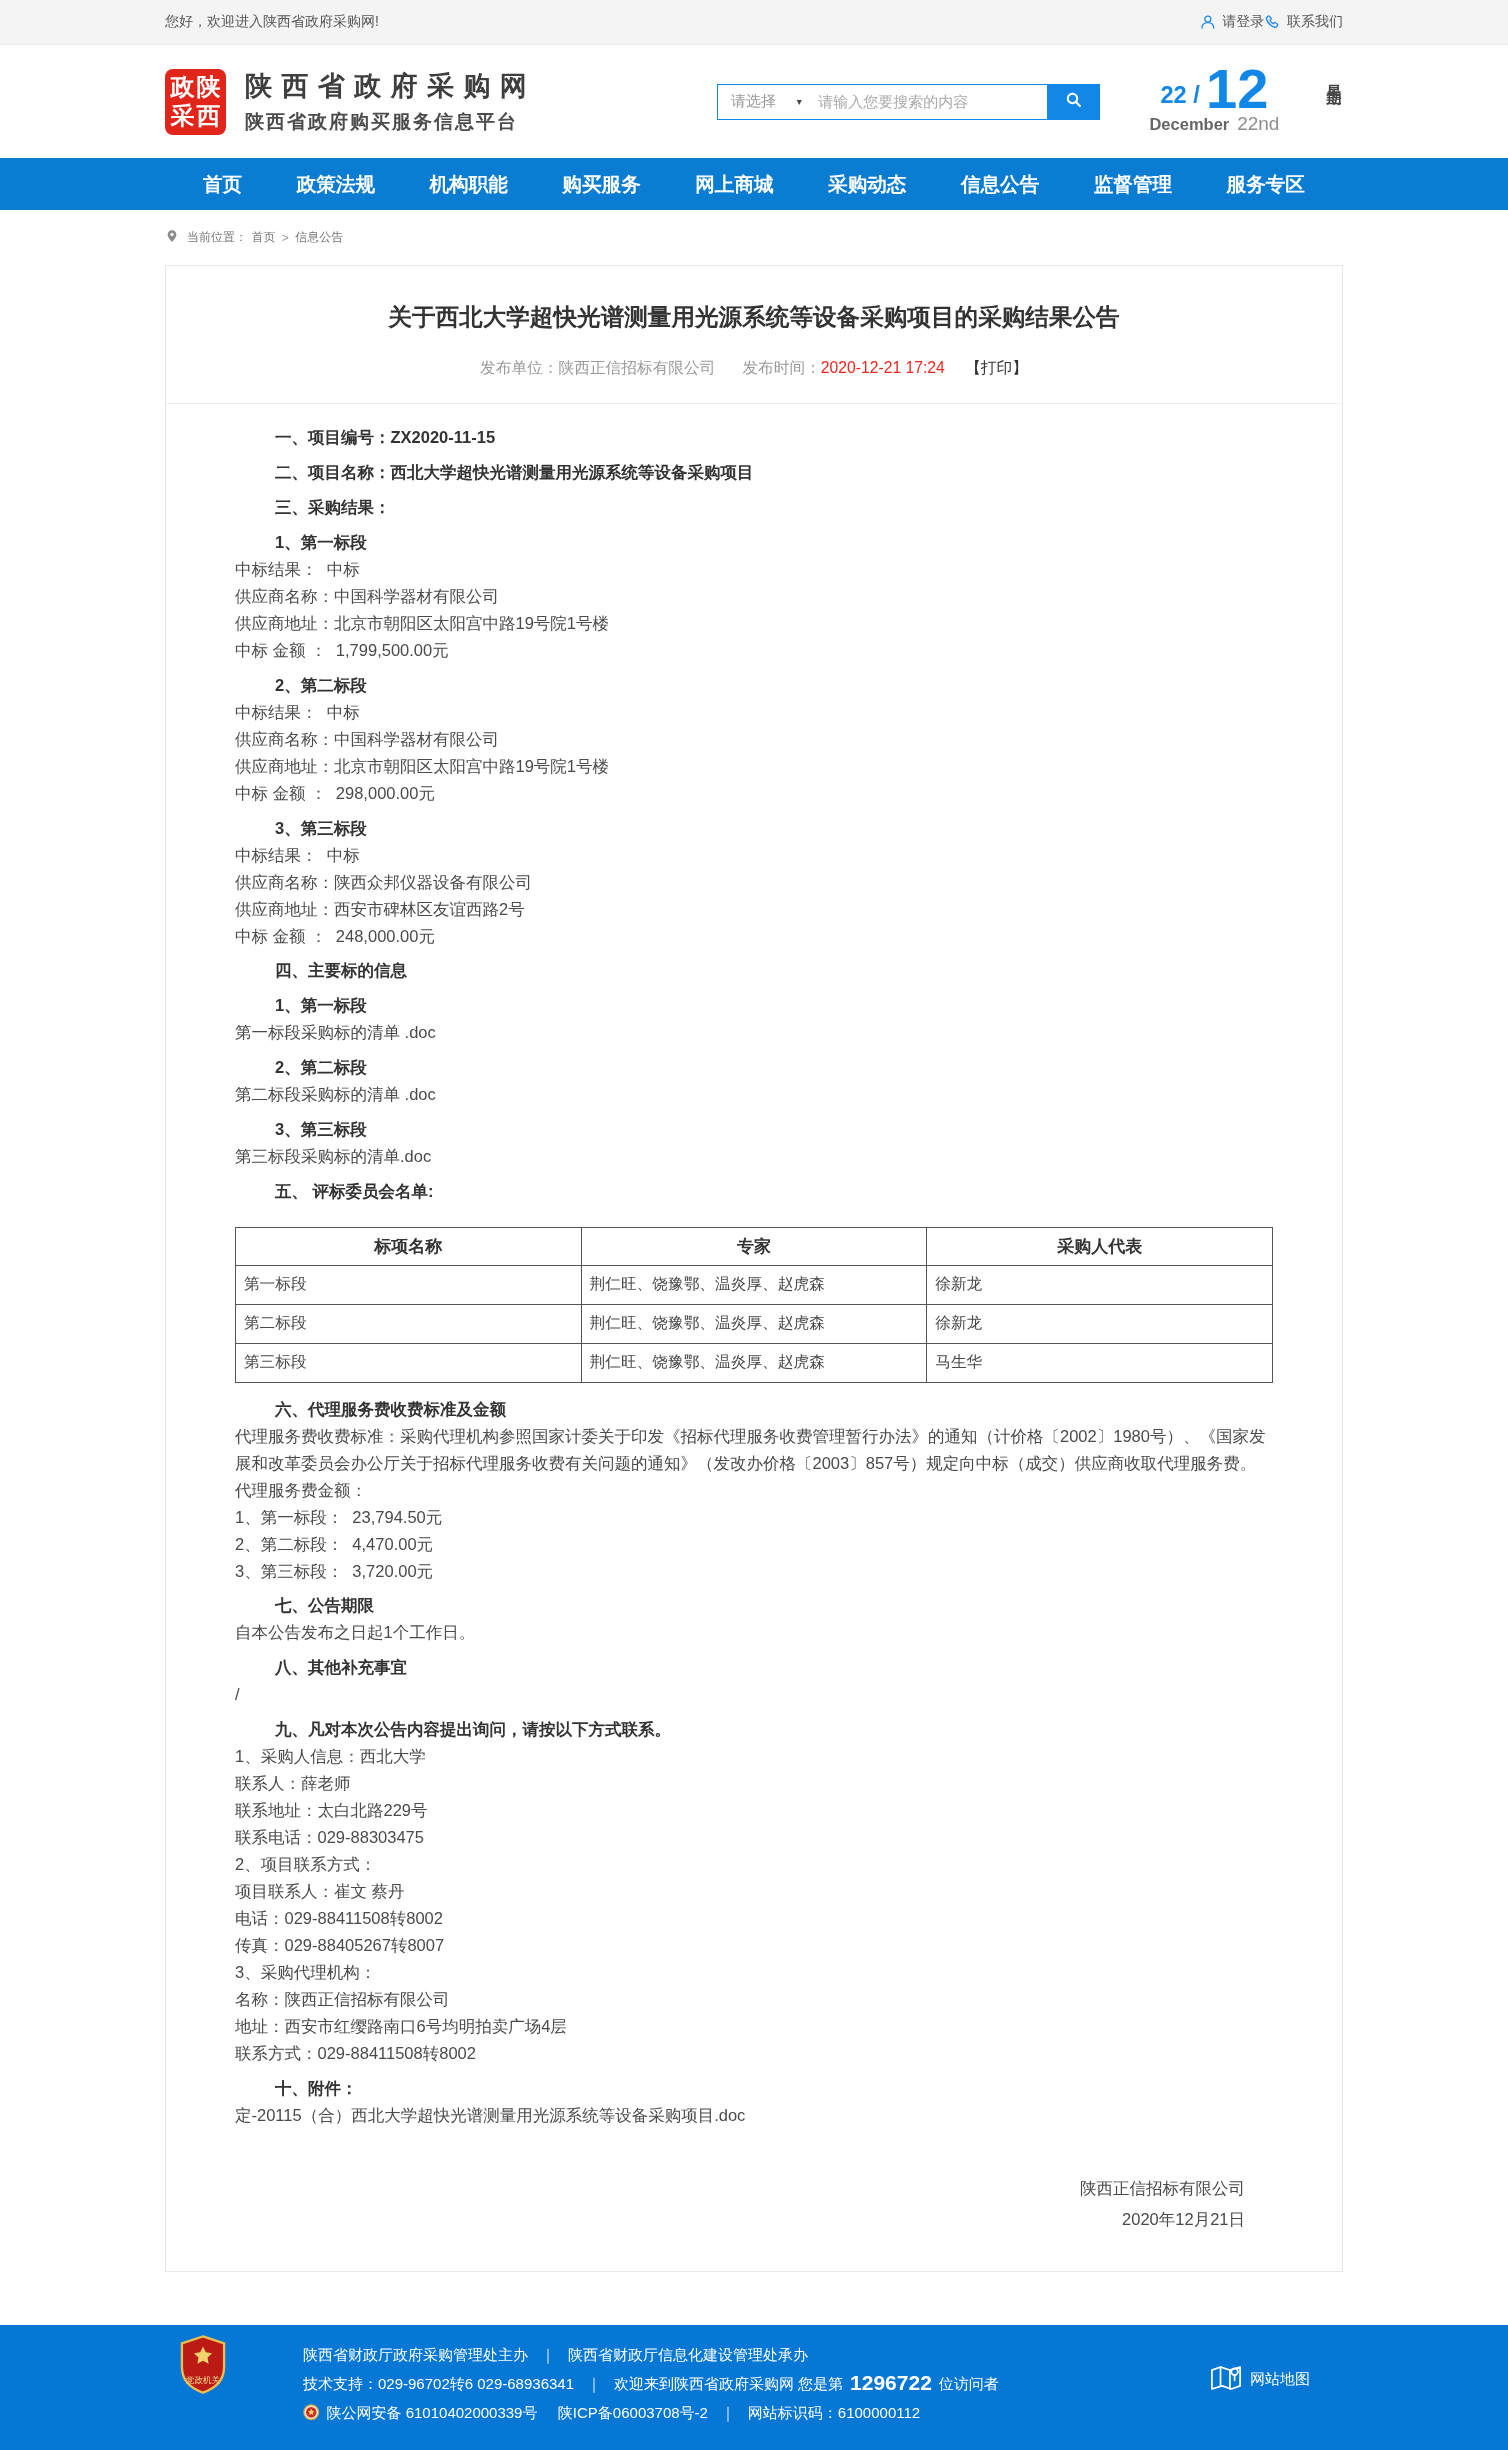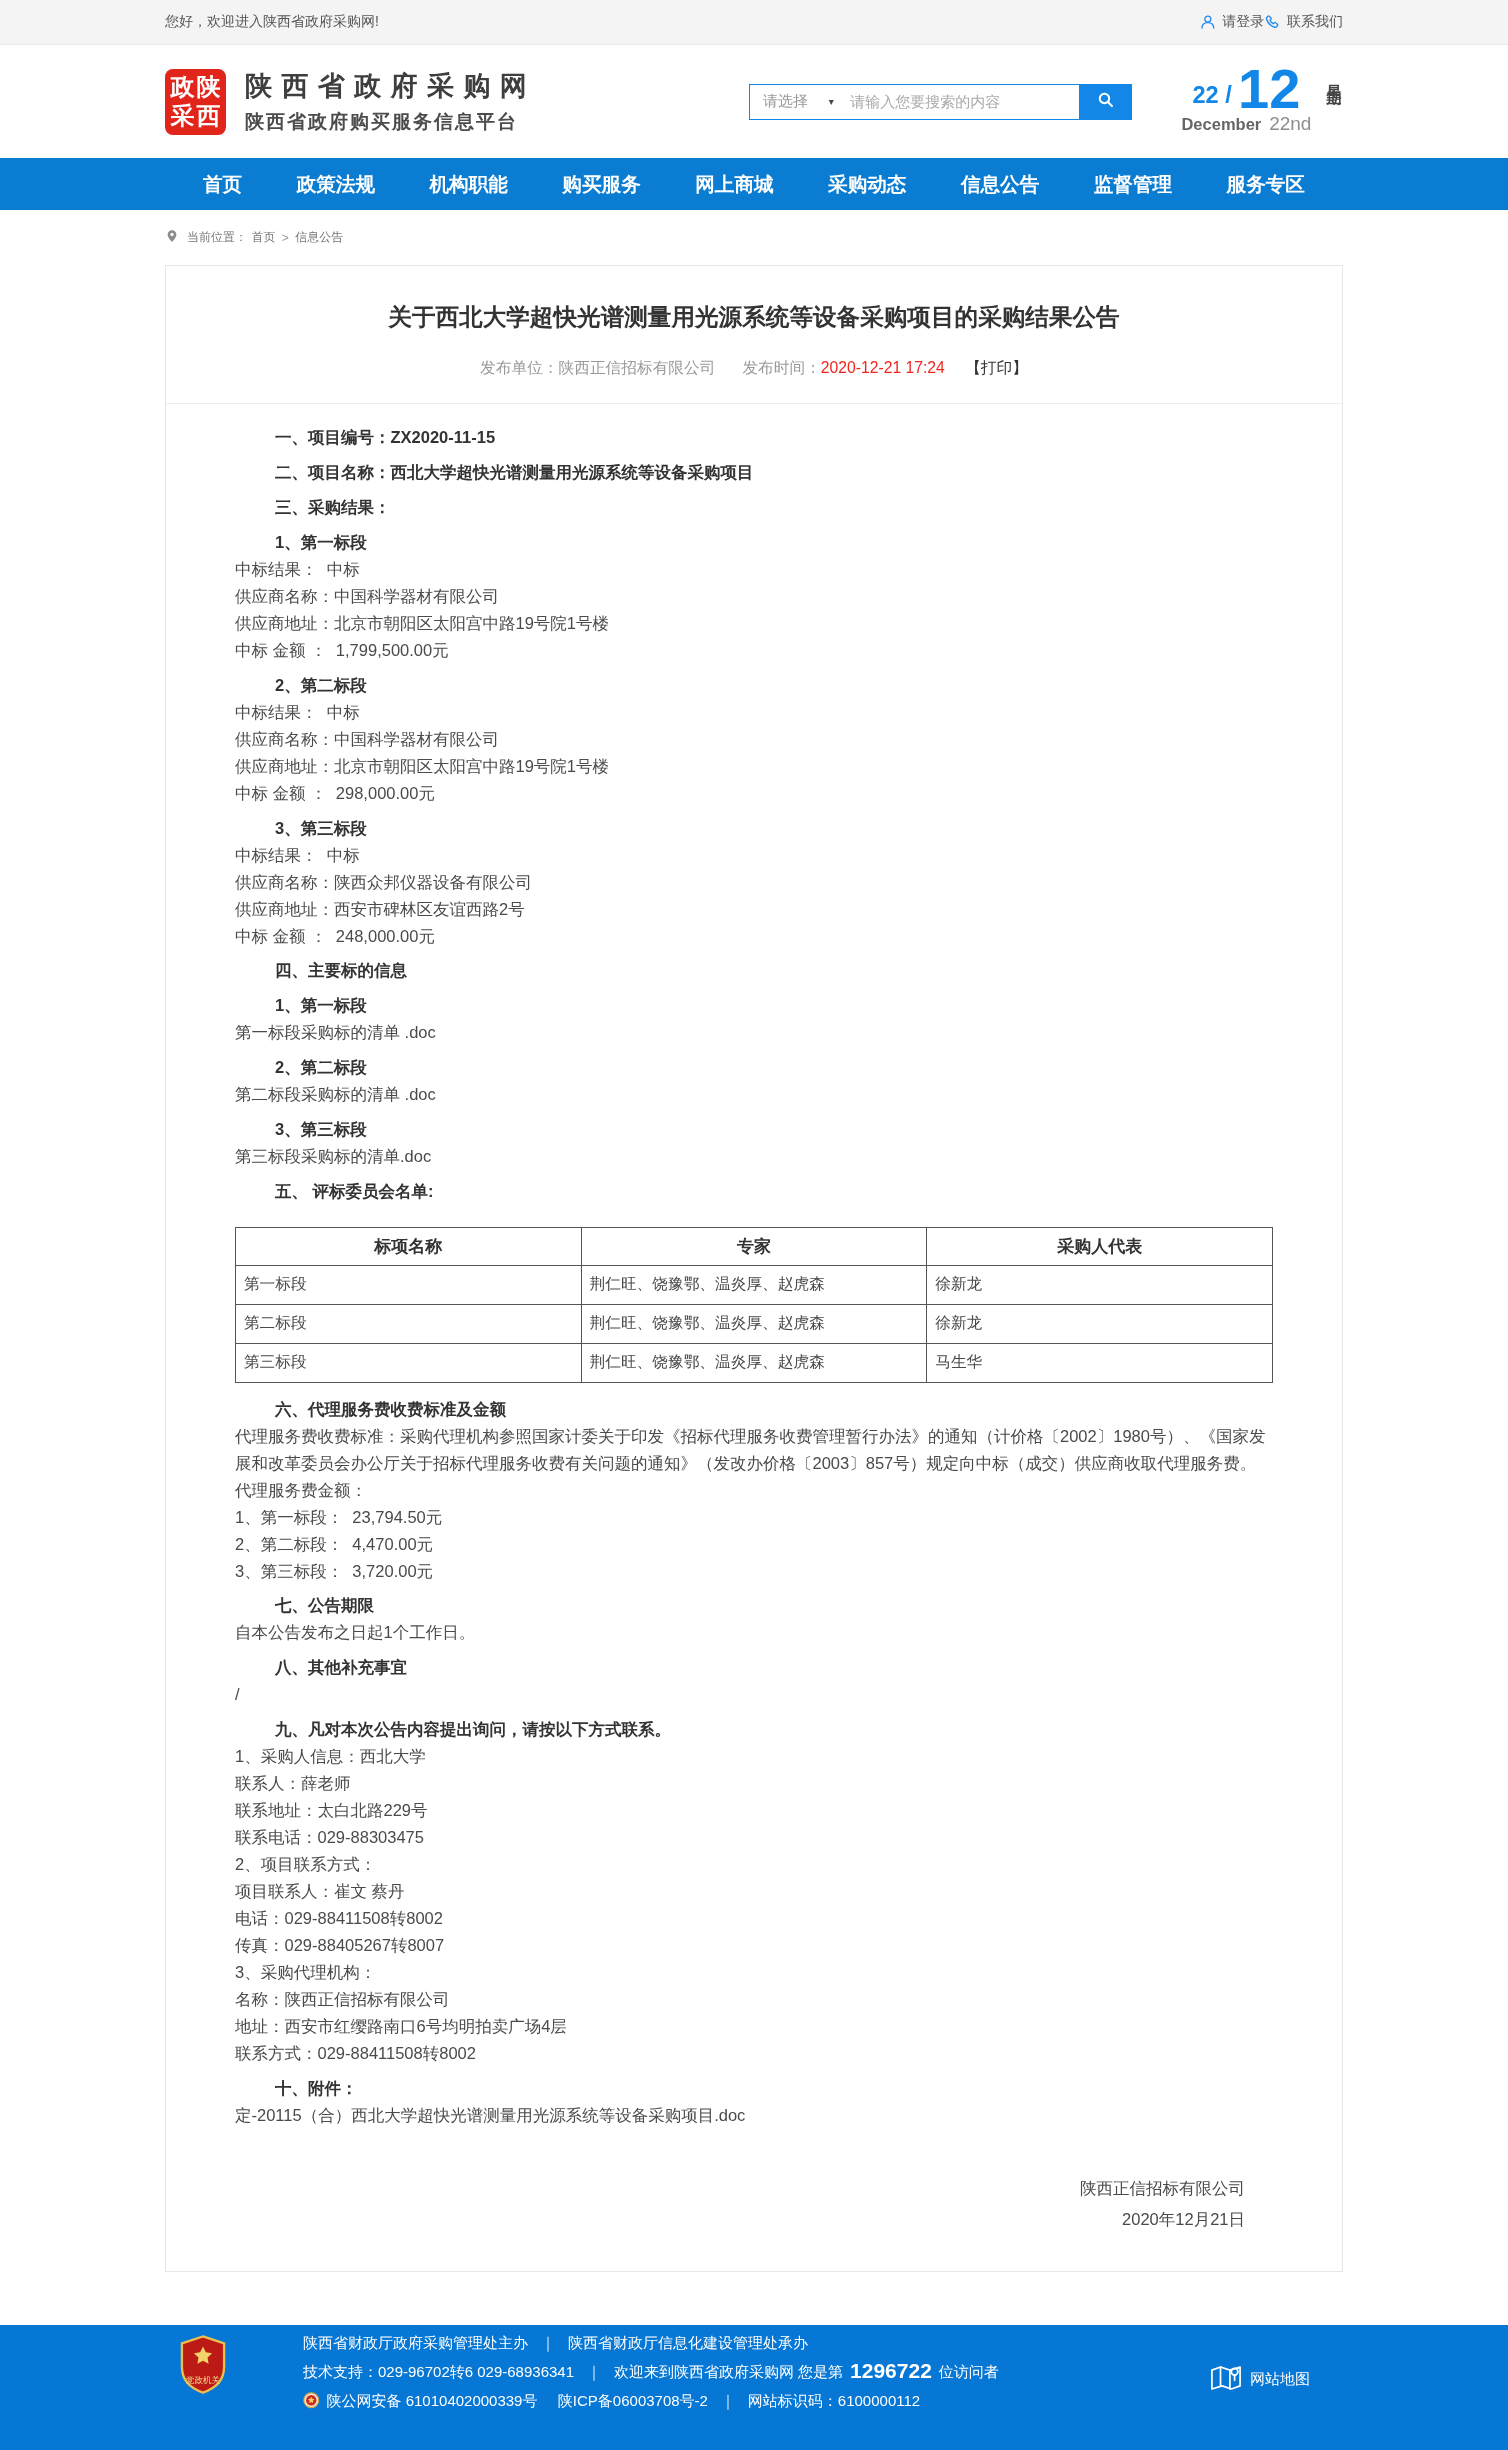--- a/index.html
+++ b/index.html
@@ -34,21 +34,21 @@
   .search{
     display:flex;align-items:center;margin-left:auto;
     width:383px;height:36px;border:1.6px solid #1287e8;box-sizing:border-box;background:#fff;
   }
   .search-select{display:flex;align-items:center;gap:19px;padding:0 12.6px 0 12.6px;font-size:15px;color:#999;cursor:pointer;flex:0 0 auto;}
   .search-caret{font-size:8.6px;color:#444;}
   .search-input{flex:1;border:none;outline:none;font-size:15px;color:#333;min-width:0;background:transparent;}
   .search-input::placeholder{color:#aaa;}
   .search-btn{width:52px;height:100%;background:#1287e8;border:none;display:flex;align-items:center;justify-content:center;cursor:pointer;flex:0 0 auto;}
 
-  .datebox{display:flex;align-items:flex-start;margin-left:49px;flex:0 0 auto;}
+  .datebox{display:flex;align-items:flex-start;margin-left:49px;flex:0 0 auto;gap:32px;}
   .date-left{text-align:center;}
   .date-nums{display:flex;align-items:flex-end;justify-content:center;color:#1287e8;font-weight:bold;}
   .date-day{font-size:23.6px;line-height:27px;}
   .date-monthnum{font-size:56px;line-height:41px;margin-left:6.3px;}
   .date-sub{margin-top:3.1px;font-size:16.5px;color:#888;white-space:nowrap;}
   .date-monthname{font-weight:bold;color:#666;}
   .date-ordinal{margin-left:7.9px;font-size:19px;color:#8d8d8d;}
   .weekday{margin-left:12.6px;writing-mode:vertical-rl;font-size:15px;color:#444;letter-spacing:5.5px;font-weight:bold;padding-top:3.1px;}
 
   
@@ -81,21 +81,21 @@
   table.committee th{height:35px;font-size:17px;color:#333;font-weight:bold;text-align:center;}
   table.committee td{height:36px;font-size:15.7px;color:#4a4a4a;text-align:left;padding-left:7.9px;}
 
   .sign{margin-top:44px;text-align:right;padding-right:28px;}
   .sign-line{font-size:16.5px;line-height:31px;color:#4a4a4a;}
 
   
   .footer{margin-top:auto;height:125px;background:#0677d4;color:#fff;}
   .footer .container{position:relative;height:100%;}
   .emblem{position:absolute;left:12.6px;top:9.4px;}
-  .footer-lines{position:absolute;left:138px;top:3px;}
+  .footer-lines{position:absolute;left:138px;top:15px;}
   .f-line{display:flex;align-items:center;font-size:15px;line-height:29px;height:29px;white-space:pre;}
   .f-sep{margin:0 12.6px;opacity:.9;}
   .visitors{font-size:21px;font-weight:bold;margin:0 7px;position:relative;top:-0.8px;}
   .badge-icon{margin-right:7px;display:flex;align-items:center;}
   .f-gap{display:inline-block;width:20.4px;}
   .sitemap{position:absolute;right:33px;top:35px;display:flex;align-items:center;gap:6.3px;cursor:pointer;}
   .sitemap-label{font-size:15px;color:#fff;}
 </style>
 </head>
 <body>

